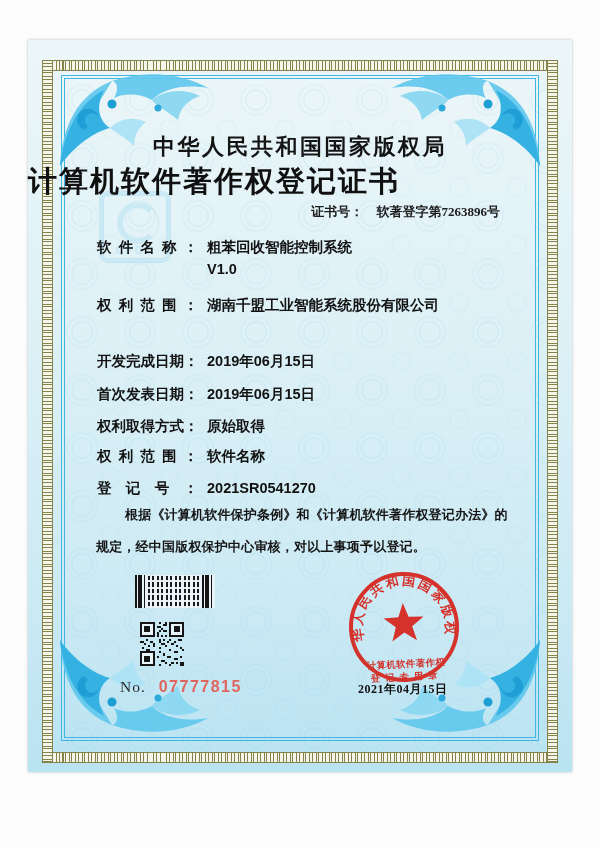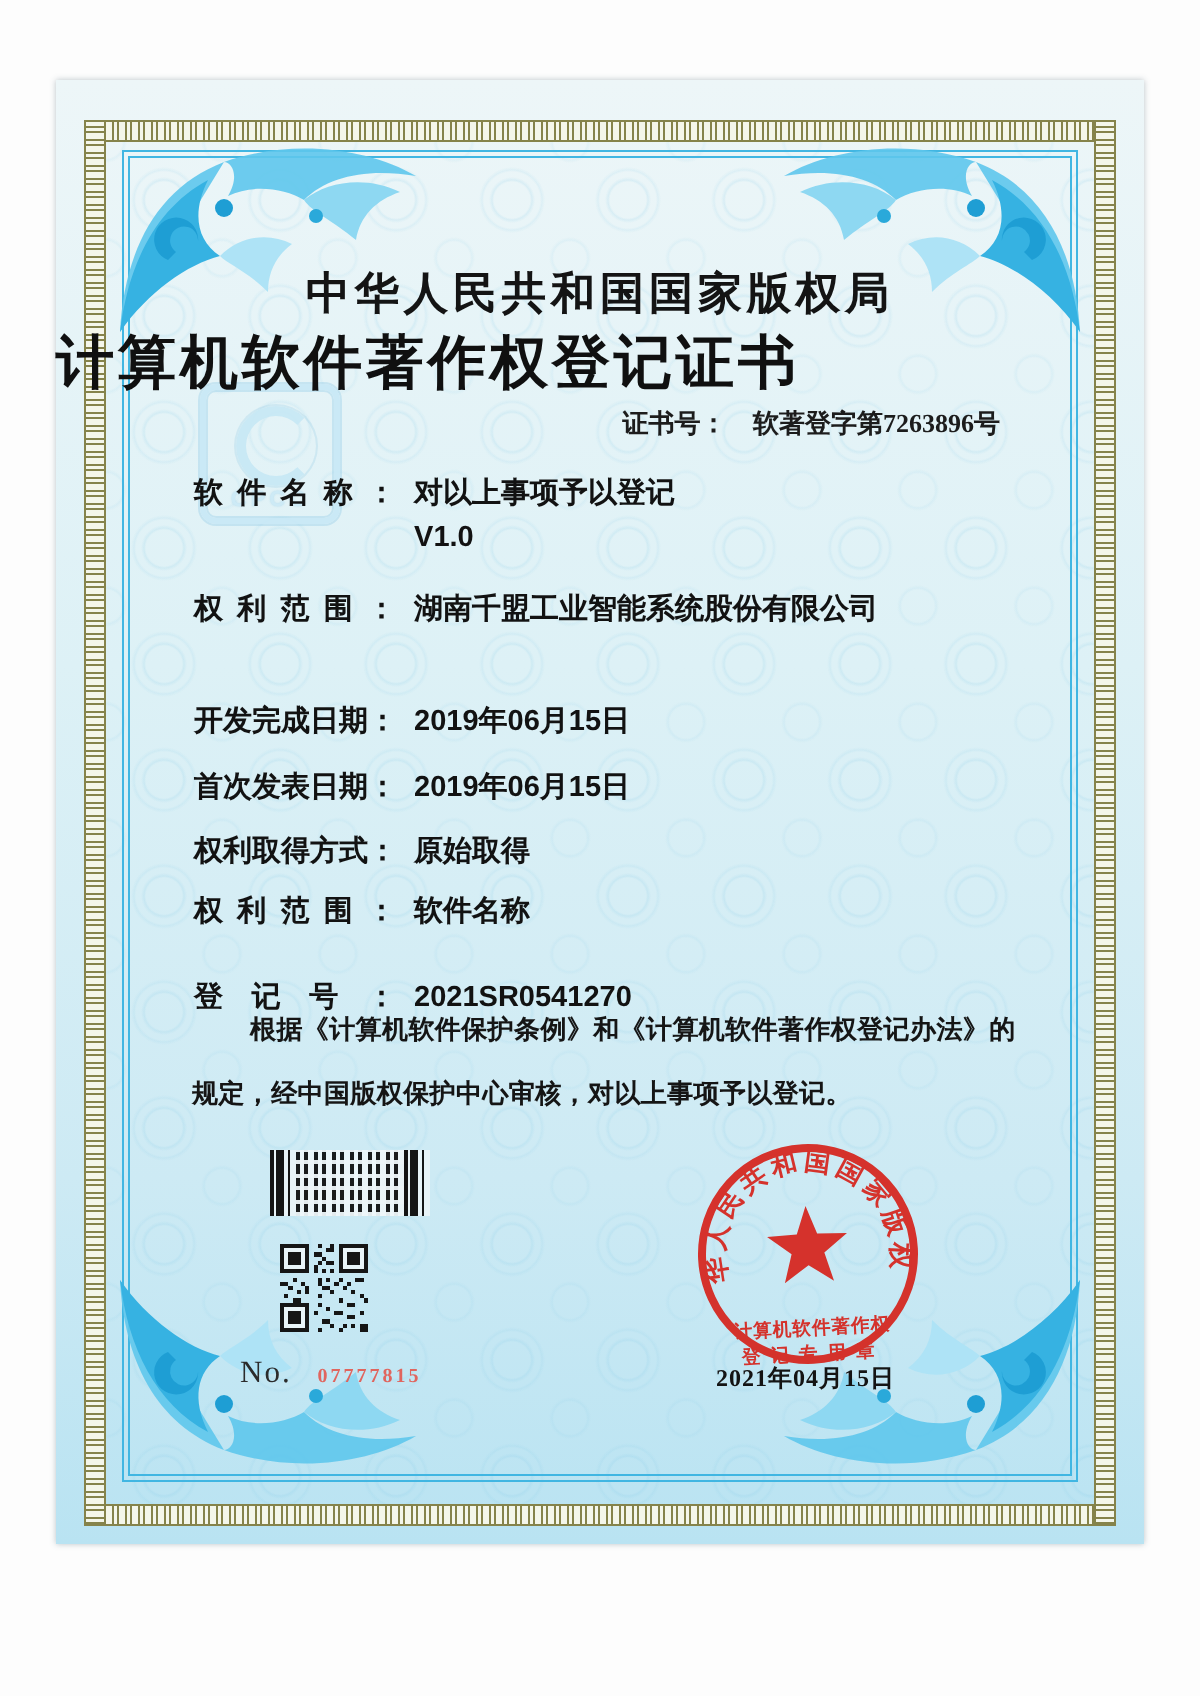--- a/index.html
+++ b/index.html
@@ -62,21 +62,21 @@
   .bc-left,.bc-right{width:13px;height:100%;
     background:repeating-linear-gradient(90deg,#151515 0 2px,#e8f3f7 2px 3px,#151515 3px 7px,#e8f3f7 7px 9px,#151515 9px 10px,#e8f3f7 10px 13px);}
   .bc-mid{flex:1;height:100%;
     background:
       repeating-linear-gradient(0deg, rgba(238,246,249,.95) 0 2px, transparent 2px 6px, rgba(238,246,249,.95) 6px 8px, transparent 8px 13px),
       repeating-linear-gradient(90deg, rgba(17,17,17,.95) 0 2px, rgba(238,246,249,.9) 2px 4px, rgba(17,17,17,.95) 4px 6px, rgba(238,246,249,.9) 6px 9px);}
   
   .qr{position:absolute;left:112px;top:582px;width:44px;height:44px;}
   
   .serial{position:absolute;left:92px;top:638px;font-size:15.5px;color:#2b2b2b;letter-spacing:1px;}
-  .serial .sn{font-family:Liberation Serif, serif;font-weight:700;font-size:10px;
+  .serial .sn{font-family:Liberation Sans, sans-serif;font-weight:700;font-size:16px;
               color:#e0655e;letter-spacing:1.5px;margin-left:8px;}
   .issue-date{position:absolute;left:330px;top:641px;font-size:12px;font-weight:800;color:#141414;letter-spacing:.5px;}
   
   .seal{position:absolute;left:311px;top:522px;width:130px;height:130px;transform:rotate(-3deg);opacity:.93;}
   .seal text{font-family:"Liberation Sans","DejaVu Sans",sans-serif;font-weight:700;fill:#d6251d;}
 </style>
 </head>
 <body>
 
 <div class="page">
@@ -135,21 +135,21 @@
     <div class="cert-title">计算机软件著作权登记证书</div>
 
     <div class="cert-no">
       <span class="cn-label">证书号：</span>
       <span class="cn-val">软著登字第7263896号</span>
     </div>
 
     <div class="row" style="top:196px">
       <span class="flabel">软件名称：</span>
       <span class="fstack">
-        <span>对以上事项予以登记</span>
+        <span>粗苯回收智能控制系统</span>
         <span>V1.0</span>
       </span>
     </div>
     <div class="row" style="top:254px">
       <span class="flabel">权利范围：</span>
       <span class="fvalue">湖南千盟工业智能系统股份有限公司</span>
     </div>
     <div class="row" style="top:310px">
       <span class="flabel">开发完成日期：</span>
       <span class="fvalue">2019年06月15日</span>
@@ -159,21 +159,21 @@
       <span class="fvalue">2019年06月15日</span>
     </div>
     <div class="row" style="top:375px">
       <span class="flabel">权利取得方式：</span>
       <span class="fvalue">原始取得</span>
     </div>
     <div class="row" style="top:405px">
       <span class="flabel">权利范围：</span>
       <span class="fvalue">软件名称</span>
     </div>
-    <div class="row" style="top:448px">
+    <div class="row" style="top:437px">
       <span class="flabel">登记号：</span>
       <span class="fvalue">2021SR0541270</span>
     </div>
 
     <div class="stmt stmt-1">根据《计算机软件保护条例》和《计算机软件著作权登记办法》的</div>
     <div class="stmt stmt-2">规定，经中国版权保护中心审核，对以上事项予以登记。</div>
 
     <div class="barcode">
       <div class="bc-left"></div>
       <div class="bc-mid"></div>

